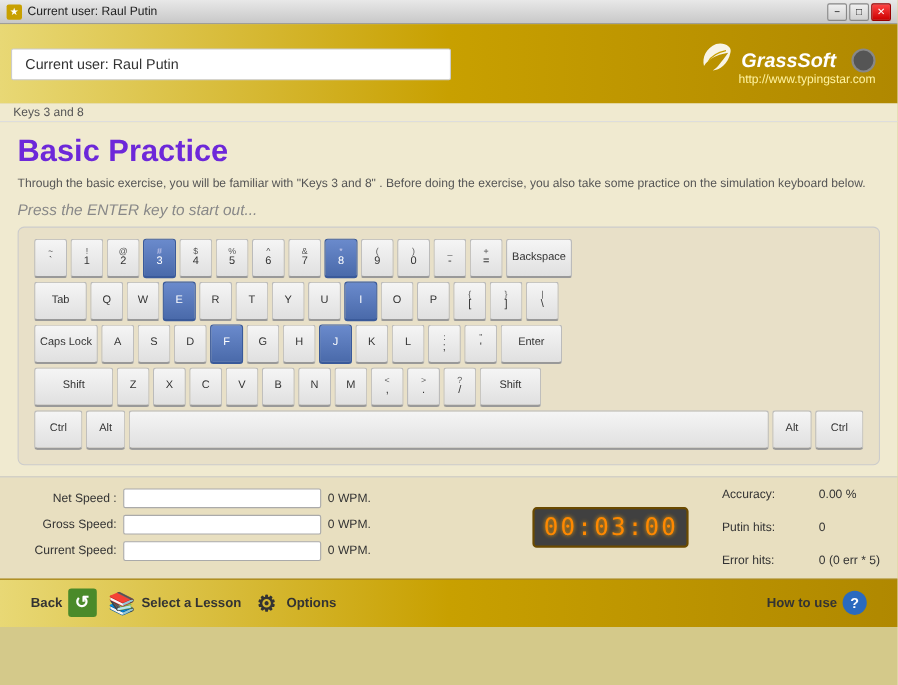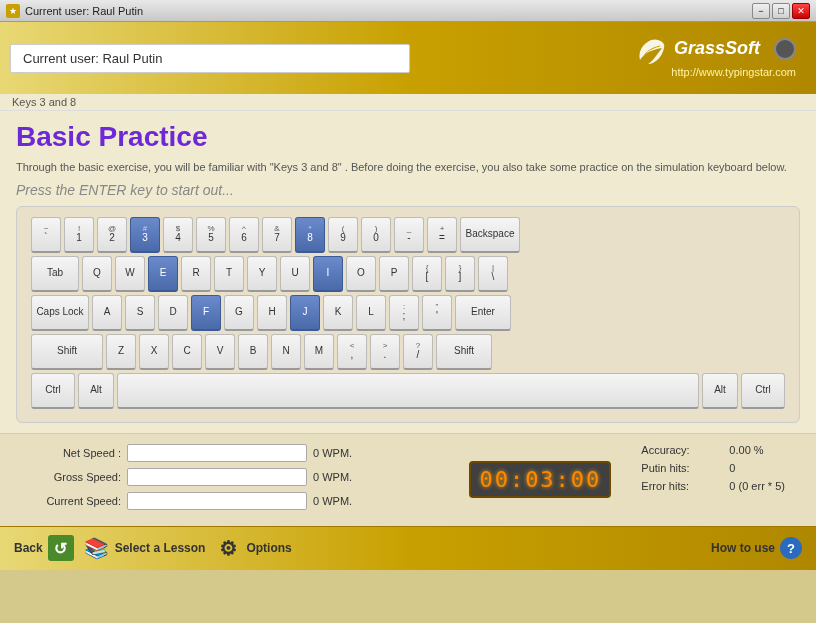--- a/index.html
+++ b/index.html
@@ -69,21 +69,21 @@
     }
     .header-right {
       flex: 1;
       display: flex;
       flex-direction: column;
       align-items: flex-end;
       padding-right: 10px;
     }
     .grasssoft-logo {
       display: flex;
-      align-items: flex-start;
+      align-items: flex-end;
       gap: 6px;
     }
     .logo-text {
       font-size: 18px;
       color: white;
       font-weight: bold;
       font-style: italic;
     }
     .logo-url {
       color: #fff3a0;
@@ -186,21 +186,21 @@
       color: white;
       border-color: #3a5a9a;
     }
     .key.highlighted .top-char { color: #cce; }
     .key.highlighted .bot-char { color: white; }
 
     
     .stats-area {
       background: #e8dfc0;
       border-top: 1px solid #ccc;
-      padding: 10px 31px;
+      padding: 10px 16px;
       display: flex;
       gap: 20px;
     }
     .stats-left {
       flex: 1;
     }
     .stat-row {
       display: flex;
       align-items: center;
       margin-bottom: 6px;
@@ -233,40 +233,40 @@
       font-family: monospace;
       font-size: 22px;
       letter-spacing: 2px;
       display: flex;
       align-items: center;
       margin: auto 10px;
     }
     .stats-right {
       display: flex;
       flex-direction: column;
-      justify-content: flex-start;
+      justify-content: space-between;
       gap: 6px;
     }
     .stat-right-row {
       display: flex;
       gap: 8px;
       font-size: 11px;
       color: #333;
     }
     .stat-right-label {
       min-width: 80px;
     }
 
     
     .footer {
       background: linear-gradient(to right, #e8d875, #c8a000, #b08800);
       height: 44px;
       display: flex;
       align-items: center;
-      padding: 0 14px;
+      padding: 0 28px;
       gap: 10px;
       border-top: 1px solid #a07800;
     }
     .footer-btn {
       display: flex;
       align-items: center;
       gap: 5px;
       cursor: pointer;
       color: #333;
       font-size: 12px;

